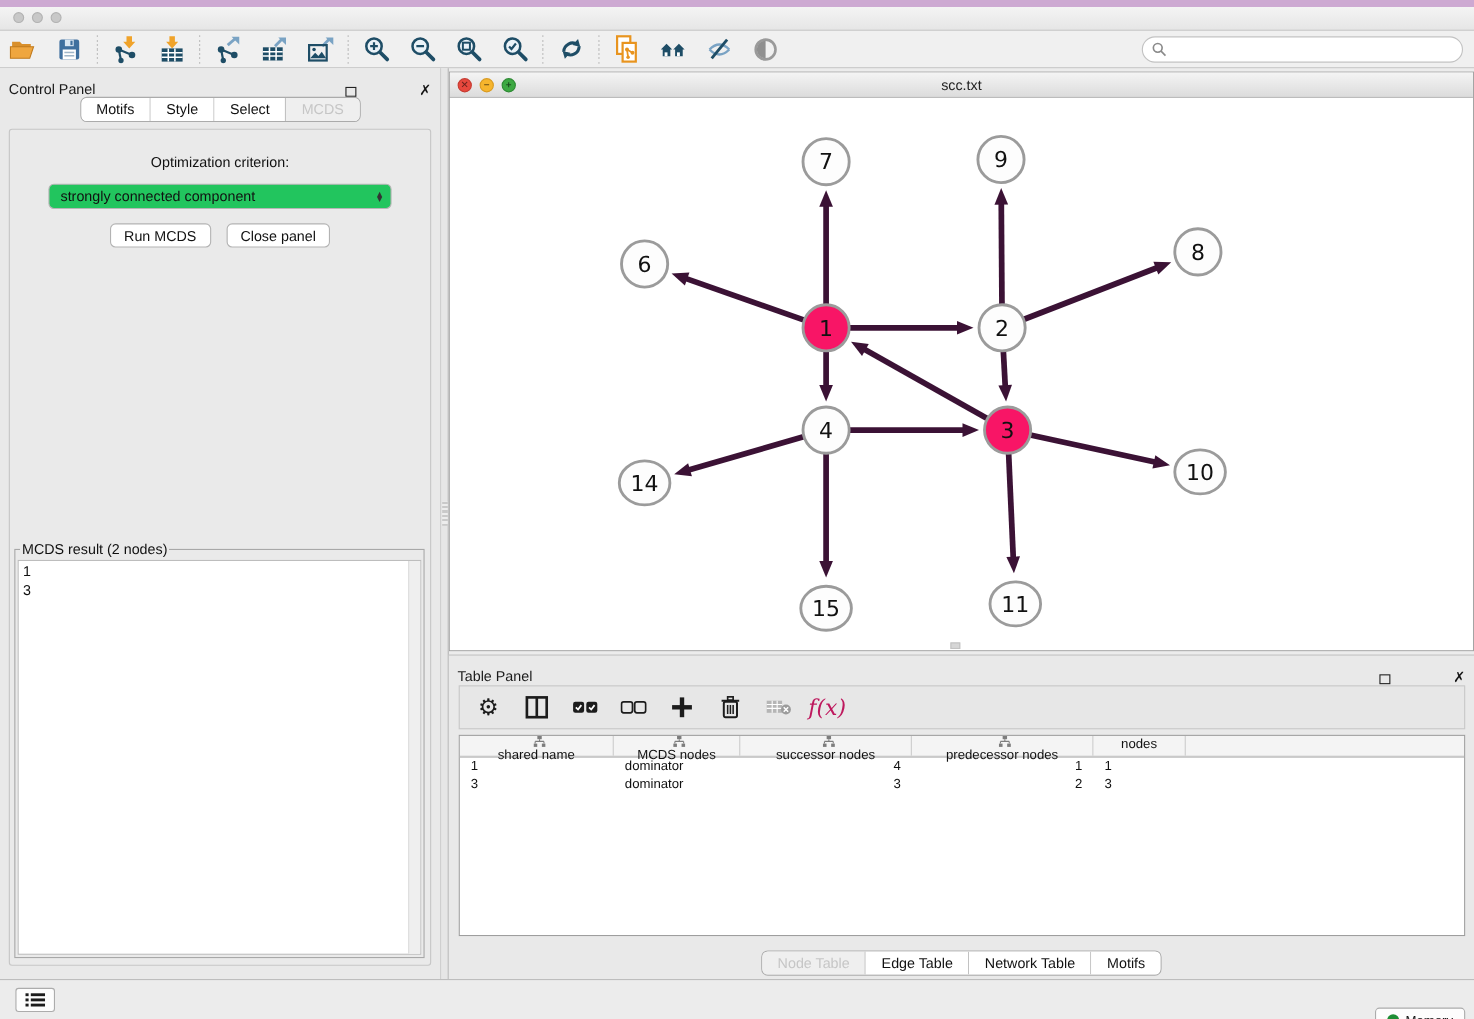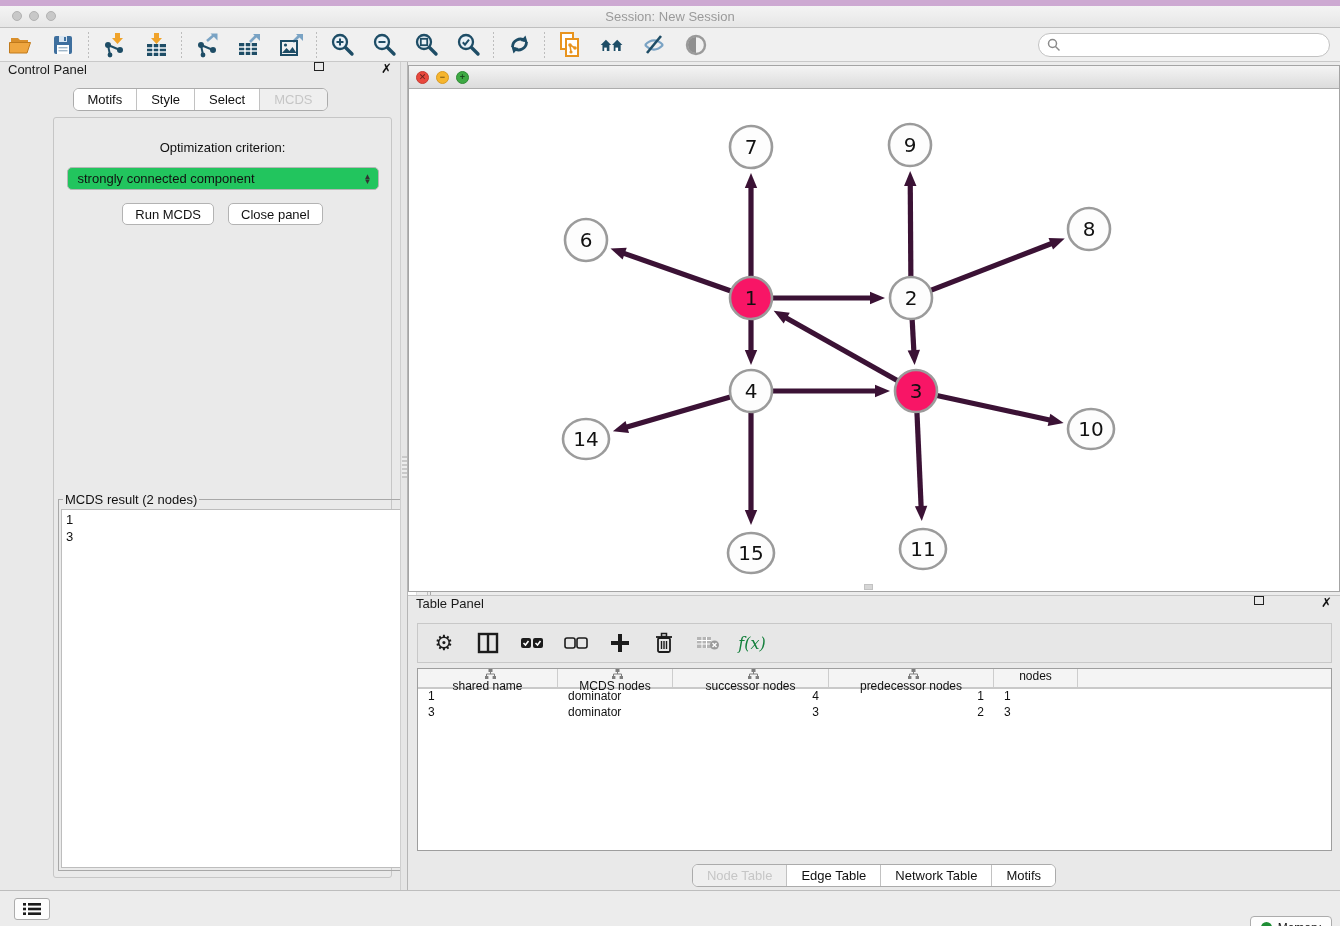--- a/index.html
+++ b/index.html
@@ -24,33 +24,33 @@
   .tsep { width:1px; height:26px; margin:0 4px;
     background:repeating-linear-gradient(#BDBDBD 0 2px,transparent 2px 4px); }
   .searchbox { position:absolute; right:10px; top:5px; width:292px; height:24px;
     background:#fff; border:1px solid #C2C2C2; border-radius:12px; display:flex;
     align-items:center; padding-left:8px; }
   .searchbox input { border:none; outline:none; flex:1; font-size:12px; background:transparent; }
 
   
   .control-panel { position:absolute; left:0; top:62px; width:400px; height:828px;
     background:#E9E9E9; }
-  .panel-head { height:26px; display:flex; align-items:flex-start; padding:0 8px;gap:47px; }
+  .panel-head { height:26px; display:flex; align-items:flex-end; padding:0 8px;gap:47px; }
   .panel-head .ptitle { font-size:13px; color:#1a1a1a; flex:1; }
   .float-ic { width:10px; height:9px; border:1.5px solid #222; margin-right:10px; }
   .close-ic { font-size:13px; font-weight:bold; color:#111; line-height:1; }
   .seg-tabs { display:flex; justify-content:center; }
   .seg-group { display:flex; border:1px solid #ABABAB; border-radius:6px; overflow:hidden;
     background:#fff; height:23px; }
   .seg { padding:3px 14px; font-size:13px; color:#111; background:#fff;
     border-right:1px solid #C2C2C2; white-space:nowrap; }
   .seg:last-child { border-right:none; }
   .seg.selected { background:#EFEFEF; color:#C6C6C6; }
   .cp-content { position:absolute; left:8px; right:8px; top:55px; bottom:12px;
-    background:#EAEAEA; border:1px solid #C6C6C6; border-radius:3px;margin-left:45px; }
+    background:#EAEAEA; border:1px solid #C6C6C6; border-radius:3px; }
   .opt-label { margin-top:22px; text-align:center; font-size:13px; color:#111; }
   .cp-select { margin:12px auto 0; width:312px; height:23px; background:#22c55e;
     border:1px solid #B6B6B6; border-radius:5px; display:flex; align-items:center;
     padding:0 6px 0 10px; font-size:13px; color:#111; }
   .cp-select .val { flex:1; }
   .spin { display:flex; flex-direction:column; align-items:center; line-height:5px;
     font-size:8px; color:#333; }
   .btnrow { display:flex; justify-content:center; gap:14px; margin-top:13px; }
   .mac-btn { height:22px; padding:0 12px; background:#fff; border:1px solid #B3B3B3;
     border-radius:5px; font-size:13px; color:#111; display:flex; align-items:center; }
@@ -88,21 +88,21 @@
 
   
   .table-panel { position:absolute; left:408px; top:595px; width:932px; height:295px;
     background:#E9E9E9; border-top:1px solid #C4C4C4; }
   .tp-toolbar { position:absolute; left:9px; right:8px; top:27px; height:40px;
     background:#E7E7E7; border:1px solid #C8C8C8; display:flex; align-items:center;
     padding-left:14px; gap:20px; }
   .tp-toolbar .ticon { display:flex; align-items:center; justify-content:center;
     width:24px; height:24px; }
   .gear-glyph { font-size:21px; color:#1c1c1c; font-family:"DejaVu Sans",sans-serif; }
-  .fx-glyph { font-size:16px; color:#15803d; font-family:"DejaVu Serif",serif;
+  .fx-glyph { font-size:20px; color:#be185d; font-family:"DejaVu Serif",serif;
     font-style:italic; }
   .datatable { position:absolute; left:9px; right:8px; top:72px; height:183px;
     background:#fff; border:1px solid #9E9E9E; overflow:hidden; }
   .dt-head { display:flex; height:20px; background:#F4F4F4; border-bottom:2px solid #C9C9C9; }
   .dt-hcell { display:flex; align-items:center; font-size:12px; color:#111;
     border-right:1px solid #CDCDCD; position:relative;flex-direction:column; }
   .dt-hcell .lab { flex:1; text-align:center; padding:0 4px; }
   .dt-hcell svg { margin-left:5px; flex:0 0 auto; }
   .dt-row { display:flex; height:16px; font-size:12px; color:#111; }
   .dt-cell { padding:0 10px; white-space:nowrap; overflow:hidden; }
@@ -124,21 +124,20 @@
 </style>
 </head>
 <body>
 
 <div class="titlebar">
   <div class="mac-dots">
     <i></i>
     <i></i>
     <i></i>
   </div>
-  <div class="win-title">Session: New Session</div>
 </div>
 
 <div class="toolbar">
   <span class="tbtn">
     <svg width="26" height="24" viewBox="0 0 26 24">
       <path d="M3 5h7l2 2h8v3H3z" fill="#D98F2B"></path>
       <path d="M1.5 9.5h21L19 20H1.5z" fill="#EFA63F" stroke="#C07A1C" stroke-width="1"></path>
     </svg>
   </span>
   <span class="tbtn">
@@ -331,20 +330,21 @@
   <div class="vgrip"></div>
 </div>
 
 <div class="net-window">
   <div class="net-titlebar">
     <div class="lights">
       <span class="light red">✕</span>
       <span class="light yellow">−</span>
       <span class="light green">+</span>
     </div>
+    <div class="ntitle">scc.txt</div>
   </div>
   <div class="net-canvas">
     <svg id="graph-svg" width="930" height="502">
         <line x1="342" y1="190" x2="342" y2="96" stroke="#3B1235" stroke-width="5.2"></line>
         <polygon points="342,84 348.2,99 335.8,99" fill="#3B1235"></polygon>
         <line x1="324.0751757808856" y1="202.69915269873556" x2="212.84964843822868" y2="163.60169460252888" stroke="#3B1235" stroke-width="5.2"></line>
         <polygon points="201.52870682615648,159.62221209646714 217.73594980271199,158.747412062807 213.6238178797815,170.44571839528166" fill="#3B1235"></polygon>
         <line x1="361" y1="209" x2="464" y2="209" stroke="#3B1235" stroke-width="5.2"></line>
         <polygon points="476,209 461,215.2 461,202.8" fill="#3B1235"></polygon>
         <line x1="342" y1="228" x2="342" y2="264" stroke="#3B1235" stroke-width="5.2"></line>

